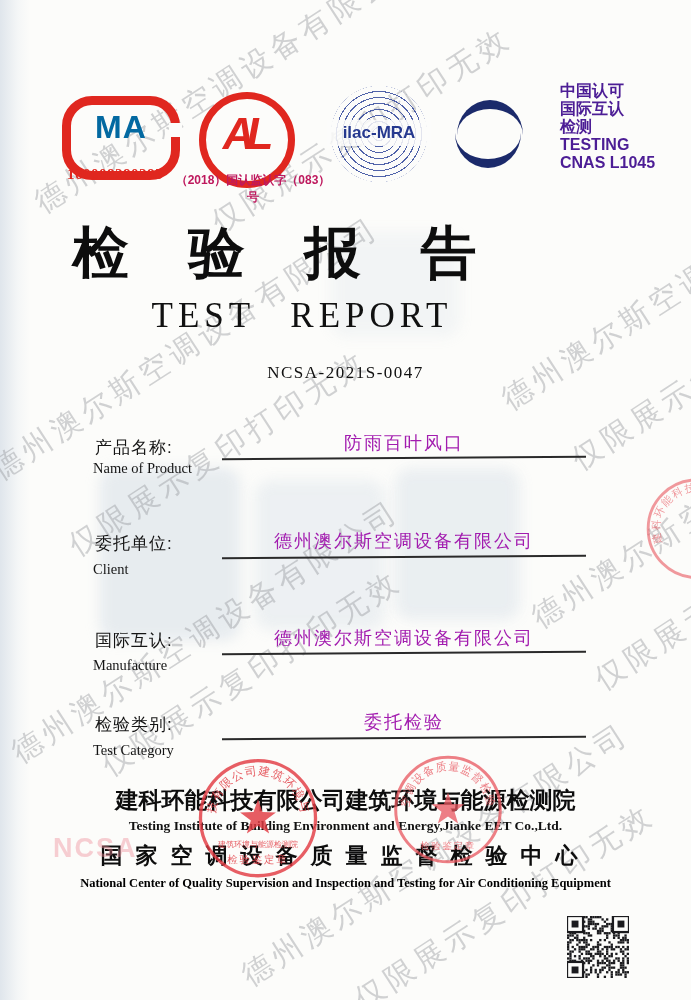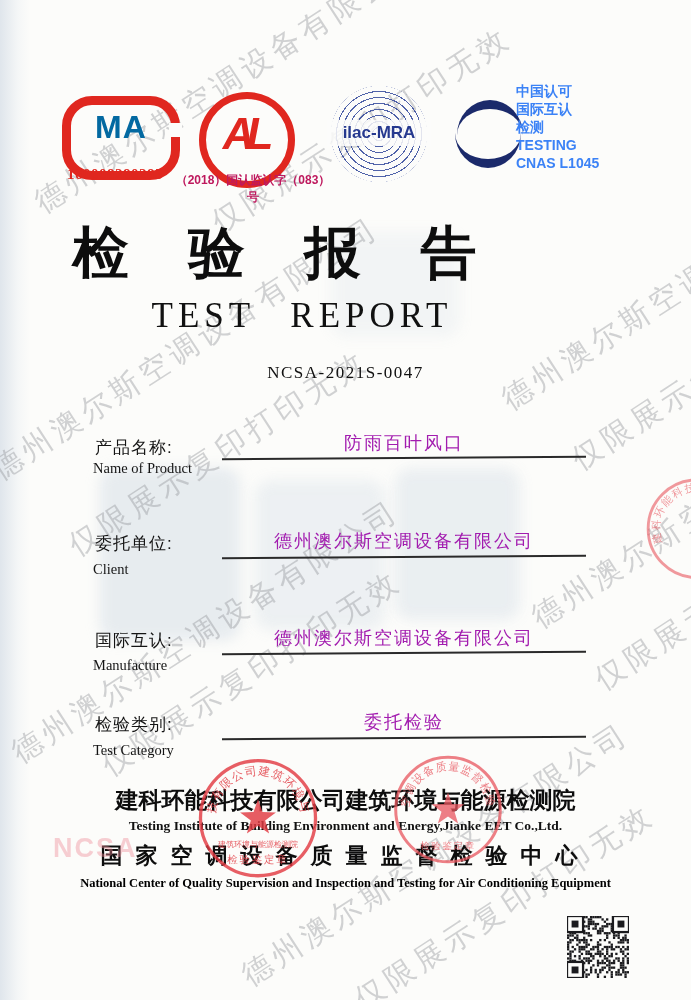--- a/index.html
+++ b/index.html
@@ -42,21 +42,21 @@
   .ilac .txt{position:absolute;left:0;right:0;top:37px;text-align:center;
     font-size:17px;font-weight:bold;color:#26398f;letter-spacing:0px;}
   .cnas{left:443px;top:100px;width:92px;height:68px;}
   .cnas .word{position:absolute;left:0;right:0;top:18px;text-align:center;
     font-size:29px;font-weight:bold;color:#1b2a6b;letter-spacing:-1px;
     font-family:"Liberation Sans",sans-serif;}
   .cnas .swoosh-top{position:absolute;left:14px;top:0;width:66px;height:26px;
     border-top:9px solid #1b2a6b;border-radius:50% 50% 0 0/100% 100% 0 0;}
   .cnas .swoosh-bot{position:absolute;left:12px;bottom:0;width:66px;height:26px;
     border-bottom:9px solid #1b2a6b;border-radius:0 0 50% 50%/0 0 100% 100%;}
-  .accred{left:516px;top:82px;font-size:14px;font-weight:bold;line-height:18px;color:#3b82f6;}
+  .accred{left:560px;top:82px;font-size:16px;font-weight:bold;line-height:18px;color:#4c1d95;}
   
   .title-cn{left:0;top:216px;width:551px;text-align:center;
     font-size:56px;font-weight:bold;letter-spacing:2px;color:#0d0d0d;
     font-family:"Liberation Sans",sans-serif;}
   .title-en{left:0;top:296px;width:604px;text-align:center;
     font-family:"Liberation Serif",serif;font-size:35px;color:#111;
     letter-spacing:5px;word-spacing:22px;}
   .report-no{left:0;top:363px;width:691px;text-align:center;
     font-family:"Liberation Serif",serif;font-size:17px;letter-spacing:1.5px;color:#111;}
   

